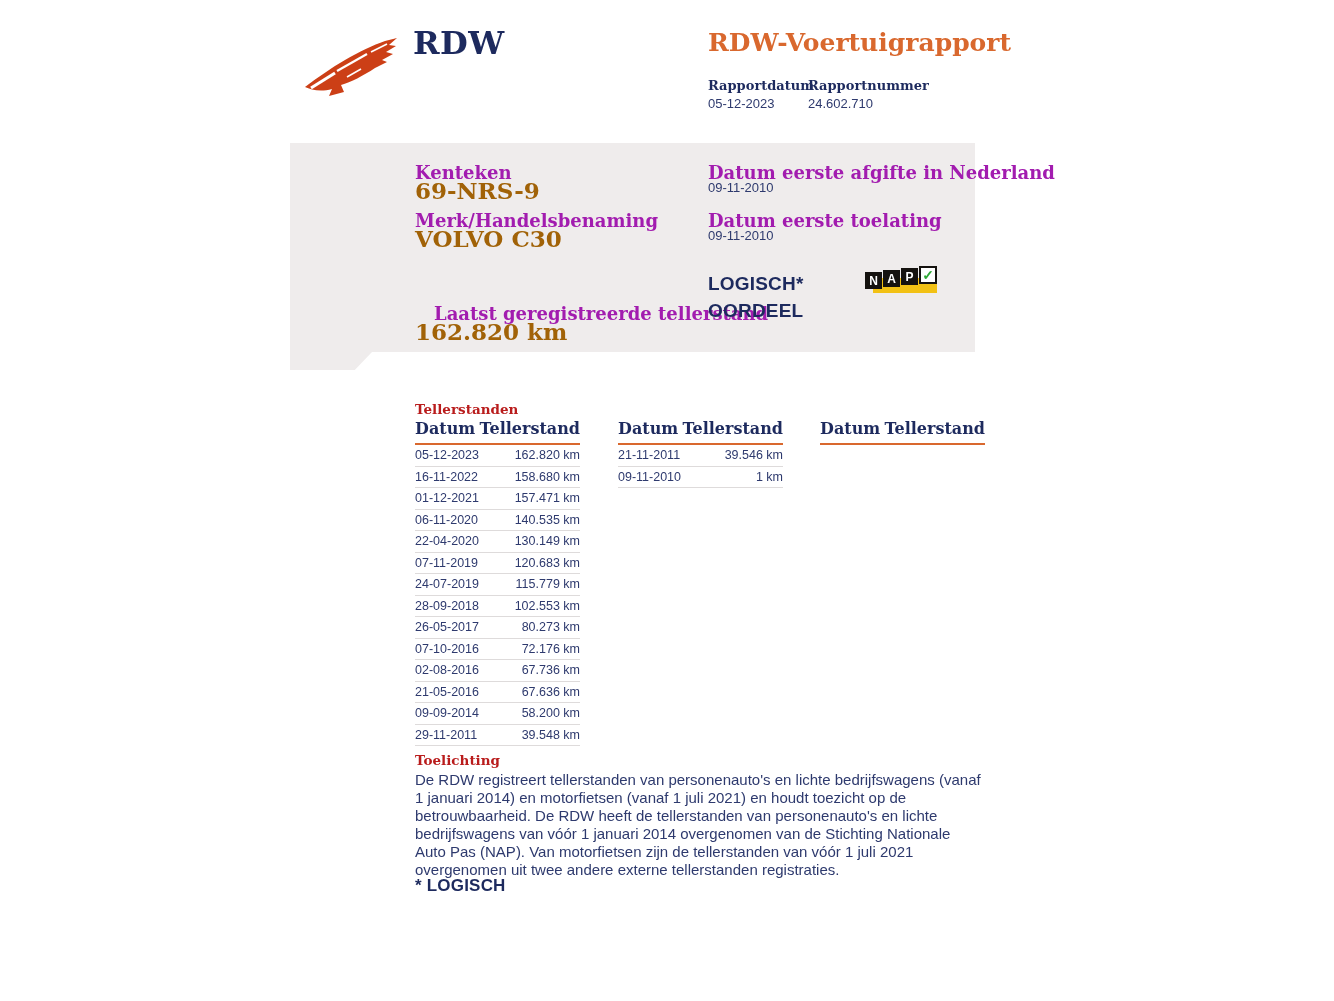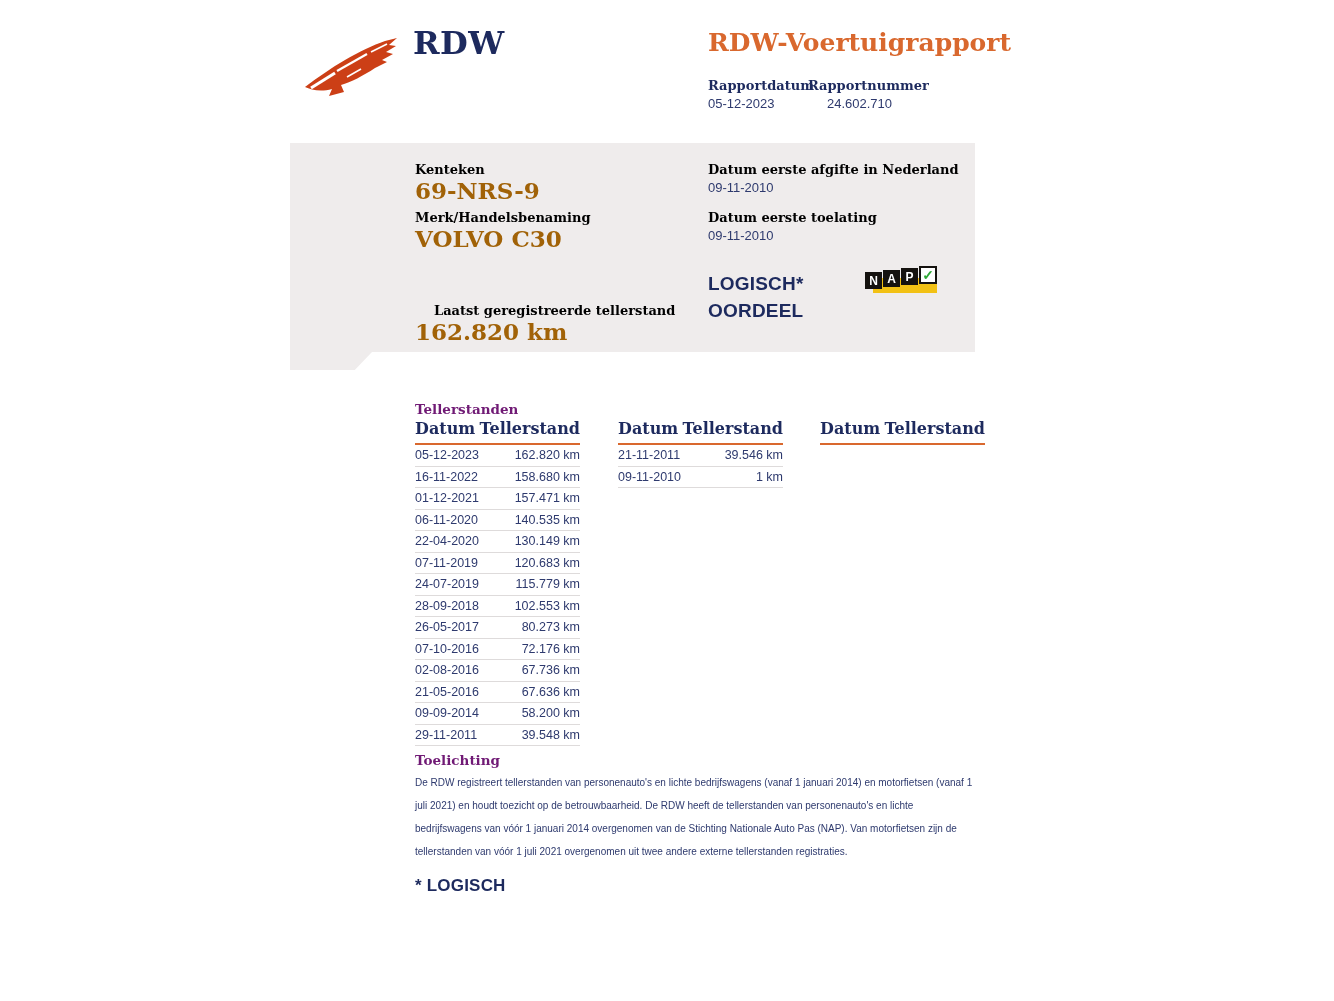--- a/index.html
+++ b/index.html
@@ -31,21 +31,21 @@
   .meta-value { font-size:13px; color:#2e3a6e; }
 
   
   .panel { left:290px; top:143px; width:685px; height:209px; background:#efecec; }
   .panel-tail {
     left:290px; top:352px; width:82px; height:18px; background:#efecec;
     clip-path:polygon(0 0, 100% 0, 79% 100%, 0 100%);
   }
   .field-label {
     font-family:"DejaVu Serif", serif; font-weight:bold;
-    font-size:13px; color:#000000;
+    font-size:18px; color:#a21caf;
   }
   .field-value-big {
     font-family:"DejaVu Serif", serif; font-weight:bold;
     font-size:23px; color:#a16207;
   }
   .field-value-sm { font-size:13px; color:#2e3a6e; }
   .oordeel {
     font-weight:800; font-size:19px; line-height:27px;
     color:#1d2a5e; letter-spacing:0.2px;
   }
@@ -65,37 +65,37 @@
   .nap-check {
     position:absolute; left:54px; top:2px; width:18px; height:18px;
     background:#ffffff; border:2px solid #15120f;
     display:flex; align-items:center; justify-content:center;
     color:#2ea836; font-size:14px; font-weight:bold;
   }
 
   
   .section-label {
     font-family:"DejaVu Serif", serif; font-weight:bold;
-    font-size:13.5px; color:#701a75;
+    font-size:13.5px; color:#b91c1c;
   }
   .meter-table { width:165px; top:419px; }
   .mt-head {
     display:flex; justify-content:space-between; align-items:flex-end;
     padding-bottom:5px; border-bottom:2px solid #d9682e;
     font-family:"DejaVu Serif", serif; font-weight:bold;
     font-size:16px; color:#1d2a5e;
   }
   .mt-row {
     display:flex; justify-content:space-between; align-items:center;
     height:21.5px; border-bottom:1px solid #dedbdb;
     font-size:12.5px; color:#2e3a6e;
   }
 
   
-  .body-par { width:567px; font-size:10px; line-height:23px; color:#2e3a6e; }
+  .body-par { width:567px; font-size:15px; line-height:18px; color:#2e3a6e; }
   .logisch-heading { font-weight:800; font-size:17px; color:#1d2a5e; letter-spacing:0.2px; }
   .orange-par { width:572px; font-size:13px; line-height:18.5px; color:#dd7348; }
 </style>
 </head>
 <body>
 
 <div class="page">
 
   <svg class="abs" style="left:303px; top:30px;" width="96" height="68" viewBox="0 0 96 68">
     <path fill="#cc3f16" d="M2,57 C14,48 28,38 42,30 C56,22 70,15 82,11 L94,8
@@ -105,21 +105,21 @@
     <path stroke="#ffffff" stroke-width="2.2" fill="none" d="M34,41 L64,24"></path>
     <path stroke="#ffffff" stroke-width="1.8" fill="none" d="M68,22 L84,14"></path>
     <path stroke="#ffffff" stroke-width="1.6" fill="none" d="M44,47 L58,39"></path>
   </svg>
   <div class="abs brand-word">RDW</div>
   <div class="abs report-title">RDW-Voertuigrapport</div>
 
   <div class="abs meta-label" style="left:708px; top:78px;">Rapportdatum</div>
   <div class="abs meta-label" style="left:808px; top:78px;">Rapportnummer</div>
   <div class="abs meta-value" style="left:708px; top:96px;">05-12-2023</div>
-  <div class="abs meta-value" style="left:827px; top:96px;">24.602.710</div>
+  <div class="abs meta-value" style="left:808px; top:96px;">24.602.710</div>
 
   <div class="abs panel"></div>
   <div class="abs panel-tail"></div>
 
   <div class="abs field-label" style="left:415px; top:162px;">Kenteken</div>
   <div class="abs field-value-big" style="left:415px; top:177px;">69-NRS-9</div>
 
   <div class="abs field-label" style="left:415px; top:210px;">Merk/Handelsbenaming</div>
   <div class="abs field-value-big" style="left:415px; top:225px;">VOLVO C30</div>
 

